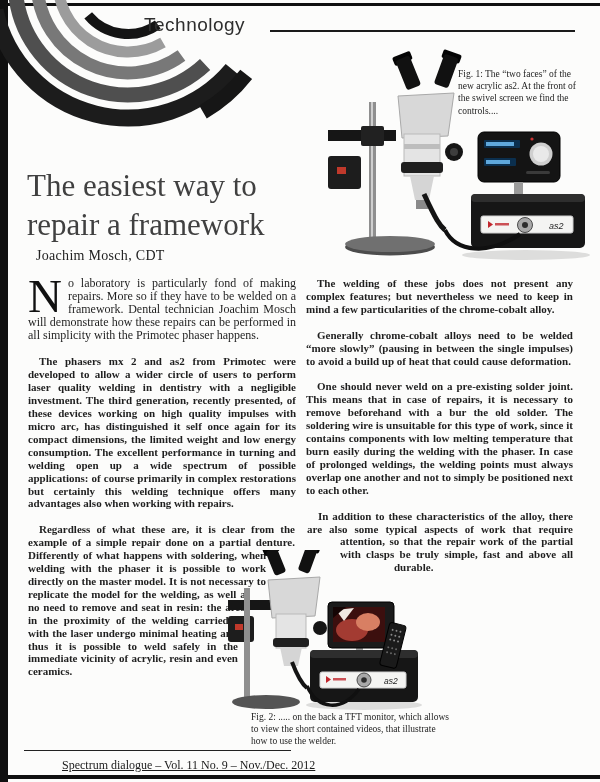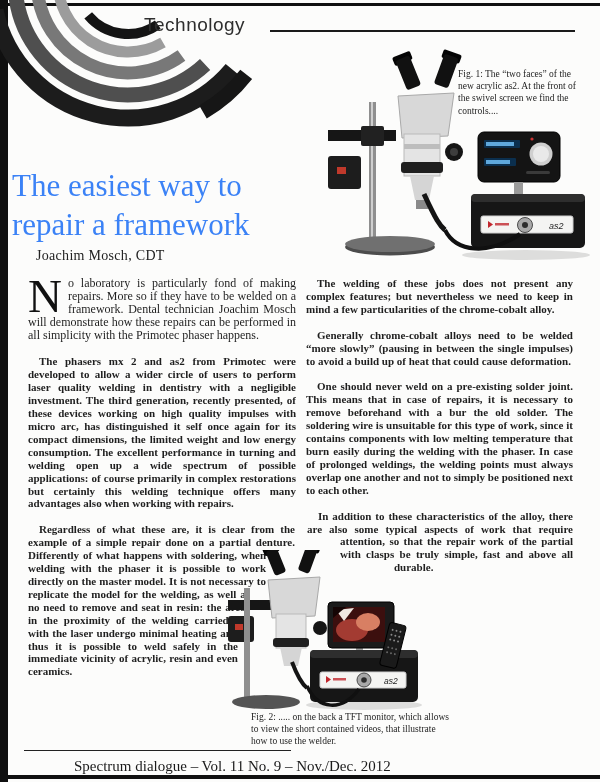--- a/index.html
+++ b/index.html
@@ -15,22 +15,22 @@
 
   .arcs { position:absolute; top:0; left:0; }
 
   .kicker {
     position:absolute; top:14px; left:144px;
     font-family:"Liberation Sans","DejaVu Sans",sans-serif;
     font-size:19px; color:#2e2e2e; letter-spacing:0.5px;
   }
   .kicker-rule { position:absolute; top:30px; left:270px; width:305px; height:2px; background:#1a1a1a; }
 
-  .title { position:absolute; top:166px; left:12px; width:300px;
-           font-size:31px; line-height:39px; color:#3b82f6; }
+  .title { position:absolute; top:166px; left:27px; width:300px;
+           font-size:31px; line-height:39px; color:#404040; }
   .author { position:absolute; top:248px; left:36px; font-size:14px; letter-spacing:0.3px; color:#222; }
 
   .col { position:absolute; top:277px; font-size:11px; line-height:12.9px;
          text-align:justify; color:#1f1f1f; }
   .col-left  { left:28px;  width:268px; }
   .col-right { left:306px; width:267px; }
   .para { margin-bottom:13px; }
   .ind  { text-indent:11px;font-weight:bold; }
   .intro { font-size:12px; line-height:13.1px; }
   .dropcap { float:left; font-size:47px; line-height:36px; height:38px;
@@ -41,21 +41,21 @@
 
   .fig1 { position:absolute; left:328px; top:44px; width:272px; height:226px; }
   .fig1 svg { position:absolute; left:0; top:0; }
   .caption { font-size:9.5px; line-height:12.2px; color:#1d1d1d; text-align:left; }
   .fig1-caption { position:absolute; left:130px; top:24px; width:126px; }
   .fig2 { position:absolute; left:228px; top:550px; width:205px; height:164px; pointer-events:none; }
   .fig2-caption { position:absolute; left:227px; top:711px; width:202px;margin-left:24px; }
 
   .footer-rule { position:absolute; left:24px; top:750px; width:267px; height:1px; background:#222; }
   .page-num { position:absolute; left:24px; top:753px; font-size:16px; color:#1a1a1a;margin-top:44px; }
-  .footer-citation { position:absolute; left:74px; top:758px; font-size:15px; color:#1a1a1a; }
+  .footer-citation { position:absolute; left:62px; top:758px; font-size:12px; color:#1a1a1a;text-decoration:underline; }
 </style>
 </head>
 <body>
 
 <div class="page">
 
   <div class="topline"></div>
   <div class="leftbar"></div>
   <div class="bottomline"></div>
 

